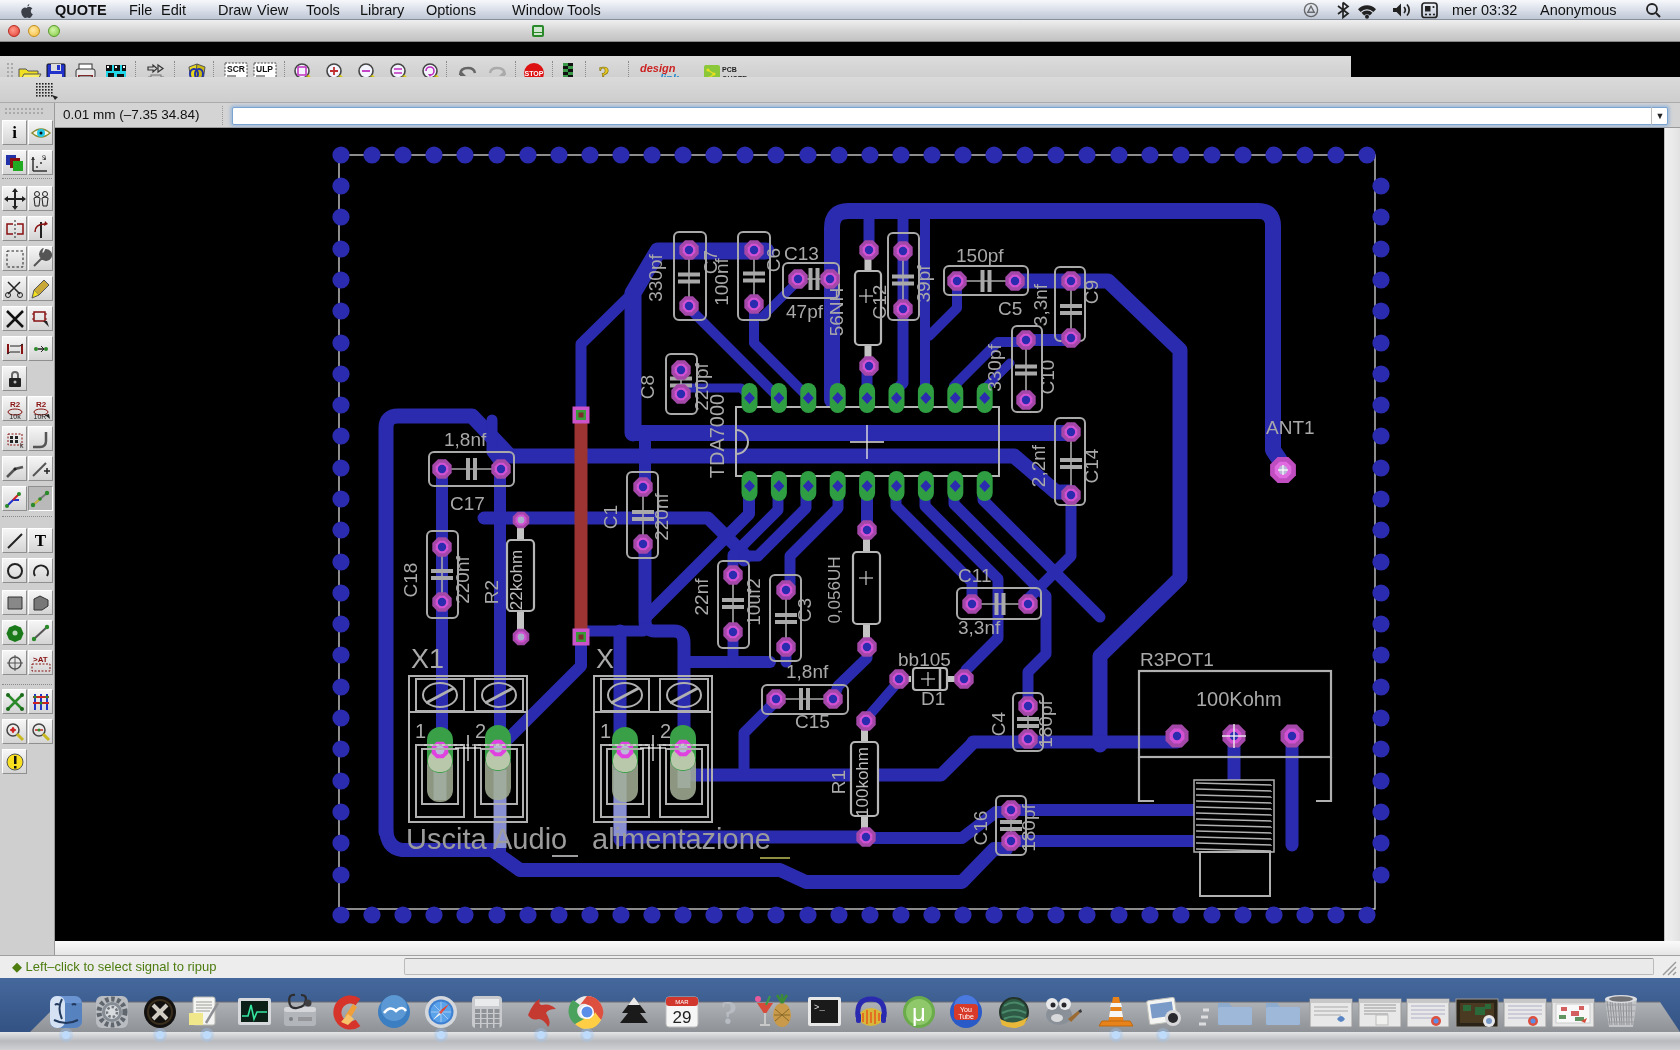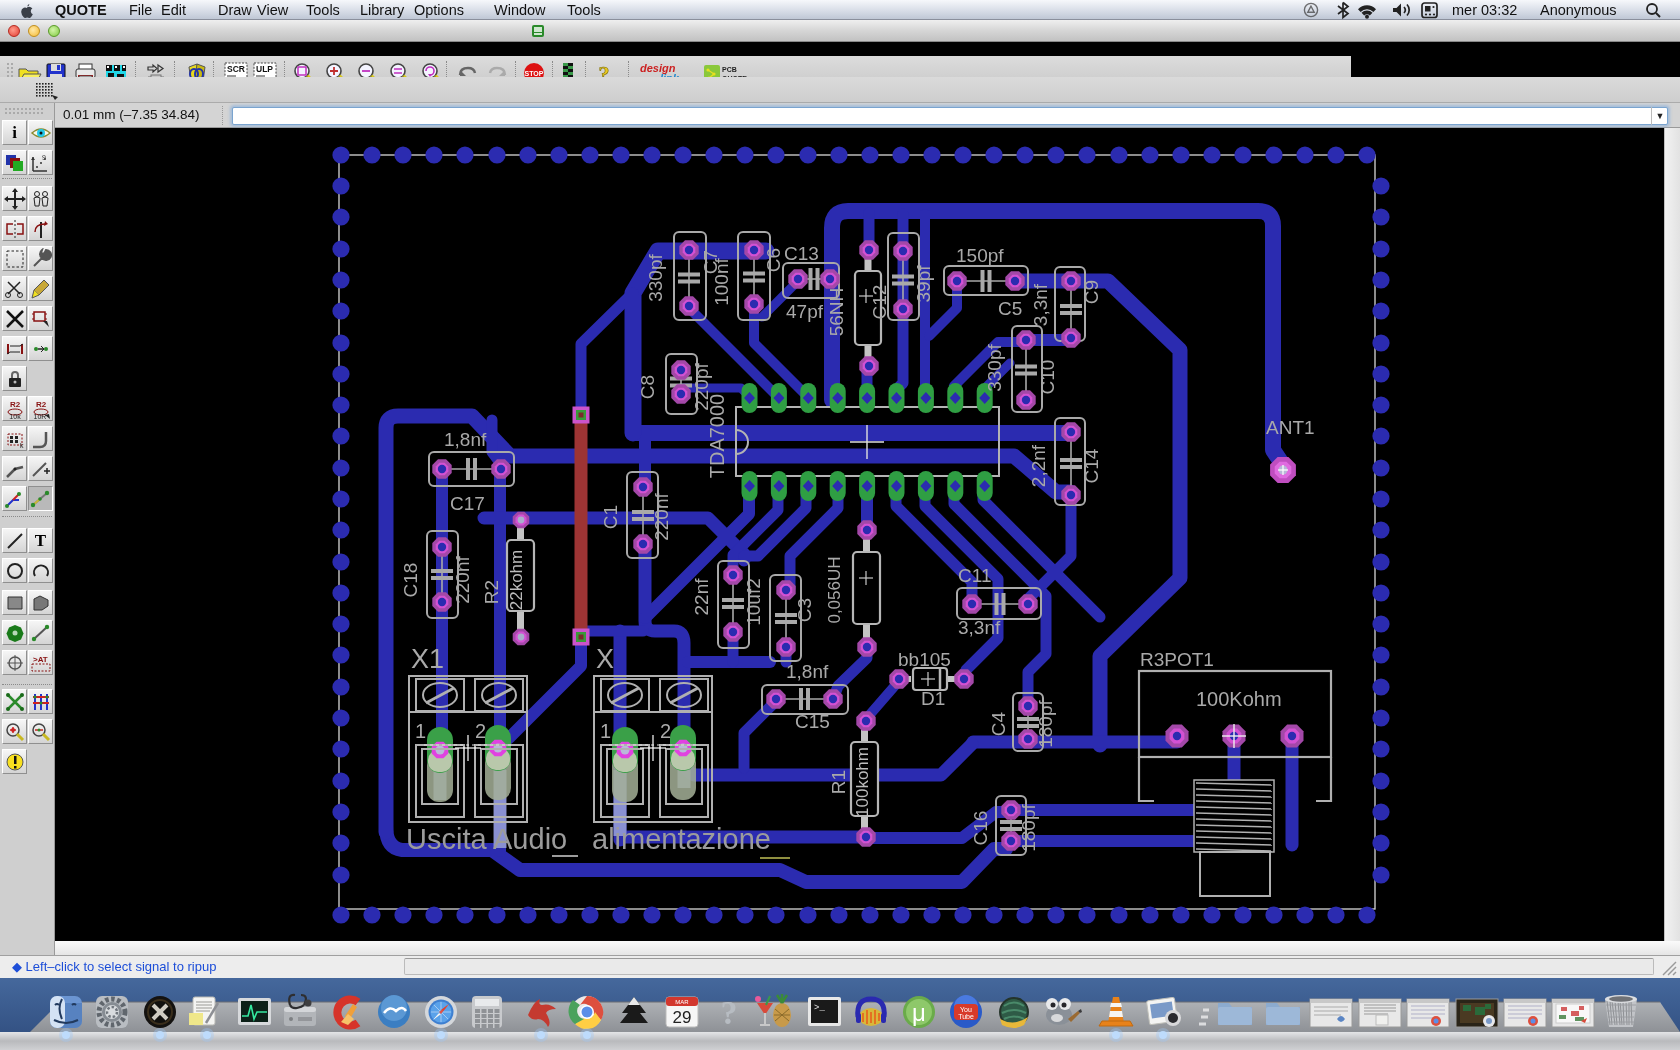--- a/index.html
+++ b/index.html
@@ -7,40 +7,40 @@
 #menubar span{position:absolute;top:2px}
 #titlebar{left:0;top:20px;width:1680px;height:22px;background:linear-gradient(#efefef,#d6d6d6 50%,#c2c2c2);border-bottom:1px solid #888;color:#222;font-size:13px}
 #toolbar{left:0;top:56px;width:1351px;height:35px;background:linear-gradient(#dcdcdc,#c8c8c8);border-bottom:1px solid #9e9e9e}
 #toolbar2{left:0;top:77px;width:1680px;height:26px;background:linear-gradient(#dadada,#cecece);border-bottom:1px solid #ababab}
 #coordbar{left:55px;top:103px;width:1625px;height:25px;background:#d4d4d4;border-bottom:1px solid #9a9a9a}
 #palette{left:0;top:103px;width:55px;height:852px;background:#cfcfcf;border-right:1px solid #9a9a9a}
 .pbtn{position:absolute;width:25px;height:25px;background:linear-gradient(#f6f6f6,#d4d4d4);border:1px solid;border-color:#ffffff #8f8f8f #8f8f8f #ffffff;display:flex;align-items:center;justify-content:center}
 .pbtn.pressed{background:#b9b9b9;border-color:#8f8f8f #ffffff #ffffff #8f8f8f}
 #hscroll{left:55px;top:941px;width:1625px;height:14px;background:linear-gradient(#fbfbfb,#e6e6e6)}
 #vscroll{left:1664px;top:128px;width:16px;height:813px;background:linear-gradient(90deg,#f2f2f2,#e2e2e2);border-left:1px solid #c0c0c0}
-#statusbar{left:0;top:955px;width:1680px;height:23px;background:#ededed;border-top:1px solid #a0a0a0;font-size:13px;color:#1d4ed8}
+#statusbar{left:0;top:955px;width:1680px;height:23px;background:#ededed;border-top:1px solid #a0a0a0;font-size:13px;color:#4d7c0f}
 .sep{position:absolute;top:5px;width:1px;height:24px;border-left:1px dotted #8a8a8a}
 .handle{position:absolute;width:7px;height:22px;background-image:radial-gradient(circle at 2px 2px,#aaa 1px,transparent 1.5px);background-size:4px 4px}
 #cmdfield{position:absolute;left:177px;top:4px;width:1436px;height:18px;background:#fff;border:1px solid #7aa4cf;border-radius:2px;box-shadow:0 0 3px 2px rgba(125,170,220,0.55)}
 #cmddrop{position:absolute;left:1596px;top:4px;width:17px;height:18px;border-left:1px solid #bbb;font-size:9px;color:#222;text-align:center;line-height:18px}
 </style></head>
 <body>
 <div class="abs" id="menubar">
  <svg style="position:absolute;left:20px;top:3px" width="14" height="15" viewBox="0 0 14 15">
       <path d="M7.3,3.6 q0.1,-1.8 1.9,-2.6 q0.5,1.6 -1.9,2.6 M7,4.4 q1.4,-1 3.2,-0.4 q1.6,0.5 2.2,1.6 q-1.8,1 -1.6,3 q0.2,2 2,2.6 q-0.8,2 -2.2,3.2 q-1.1,0.9 -2.2,0.3 q-1.1,-0.6 -2.4,0 q-1.3,0.6 -2.3,-0.4 q-2.3,-2.2 -2.5,-5.2 q-0.2,-3.2 2.6,-4.4 q1.6,-0.6 3.2,0.3 z" fill="#3a3f48"></path>
     </svg>
  <span style="left:55px;font-weight:bold">QUOTE</span>
  <span style="left:129px">File</span>
     <span style="left:161px">Edit</span>
  <span style="left:218px">Draw</span>
     <span style="left:257px">View</span>
  <span style="left:306px">Tools</span>
     <span style="left:360px">Library</span>
- <span style="left:414px">Options</span>
-    <span style="left:494px">Window</span>
+ <span style="left:426px">Options</span>
+    <span style="left:512px">Window</span>
  <span style="left:567px">Tools</span>
  <svg style="position:absolute;left:1298px;top:0" width="150" height="20" viewBox="0 0 150 20">
   <g fill="none" stroke="#444" stroke-width="1.4" opacity="0.75">
    <circle cx="13" cy="10" r="6.6"></circle>
    <path d="M13,6.2 l-3.2,6 h6.4 z"></path>
   </g>
   <path d="M45,2.5 V17.5 L50,13.5 L40,6 M45,2.5 L50,6.5 L40,14" fill="none" stroke="#222" stroke-width="1.7"></path>
   <path d="M60,9.2 a12.5,12.5 0 0 1 18,0 l-2.6,2.7 a8.8,8.8 0 0 0 -12.8,0 z" fill="#222"></path>
   <path d="M63.5,12.8 a7.8,7.8 0 0 1 11,0 l-2.7,2.8 a4,4 0 0 0 -5.6,0 z" fill="#222"></path>
   <circle cx="69" cy="16.8" r="2" fill="#222"></circle>

